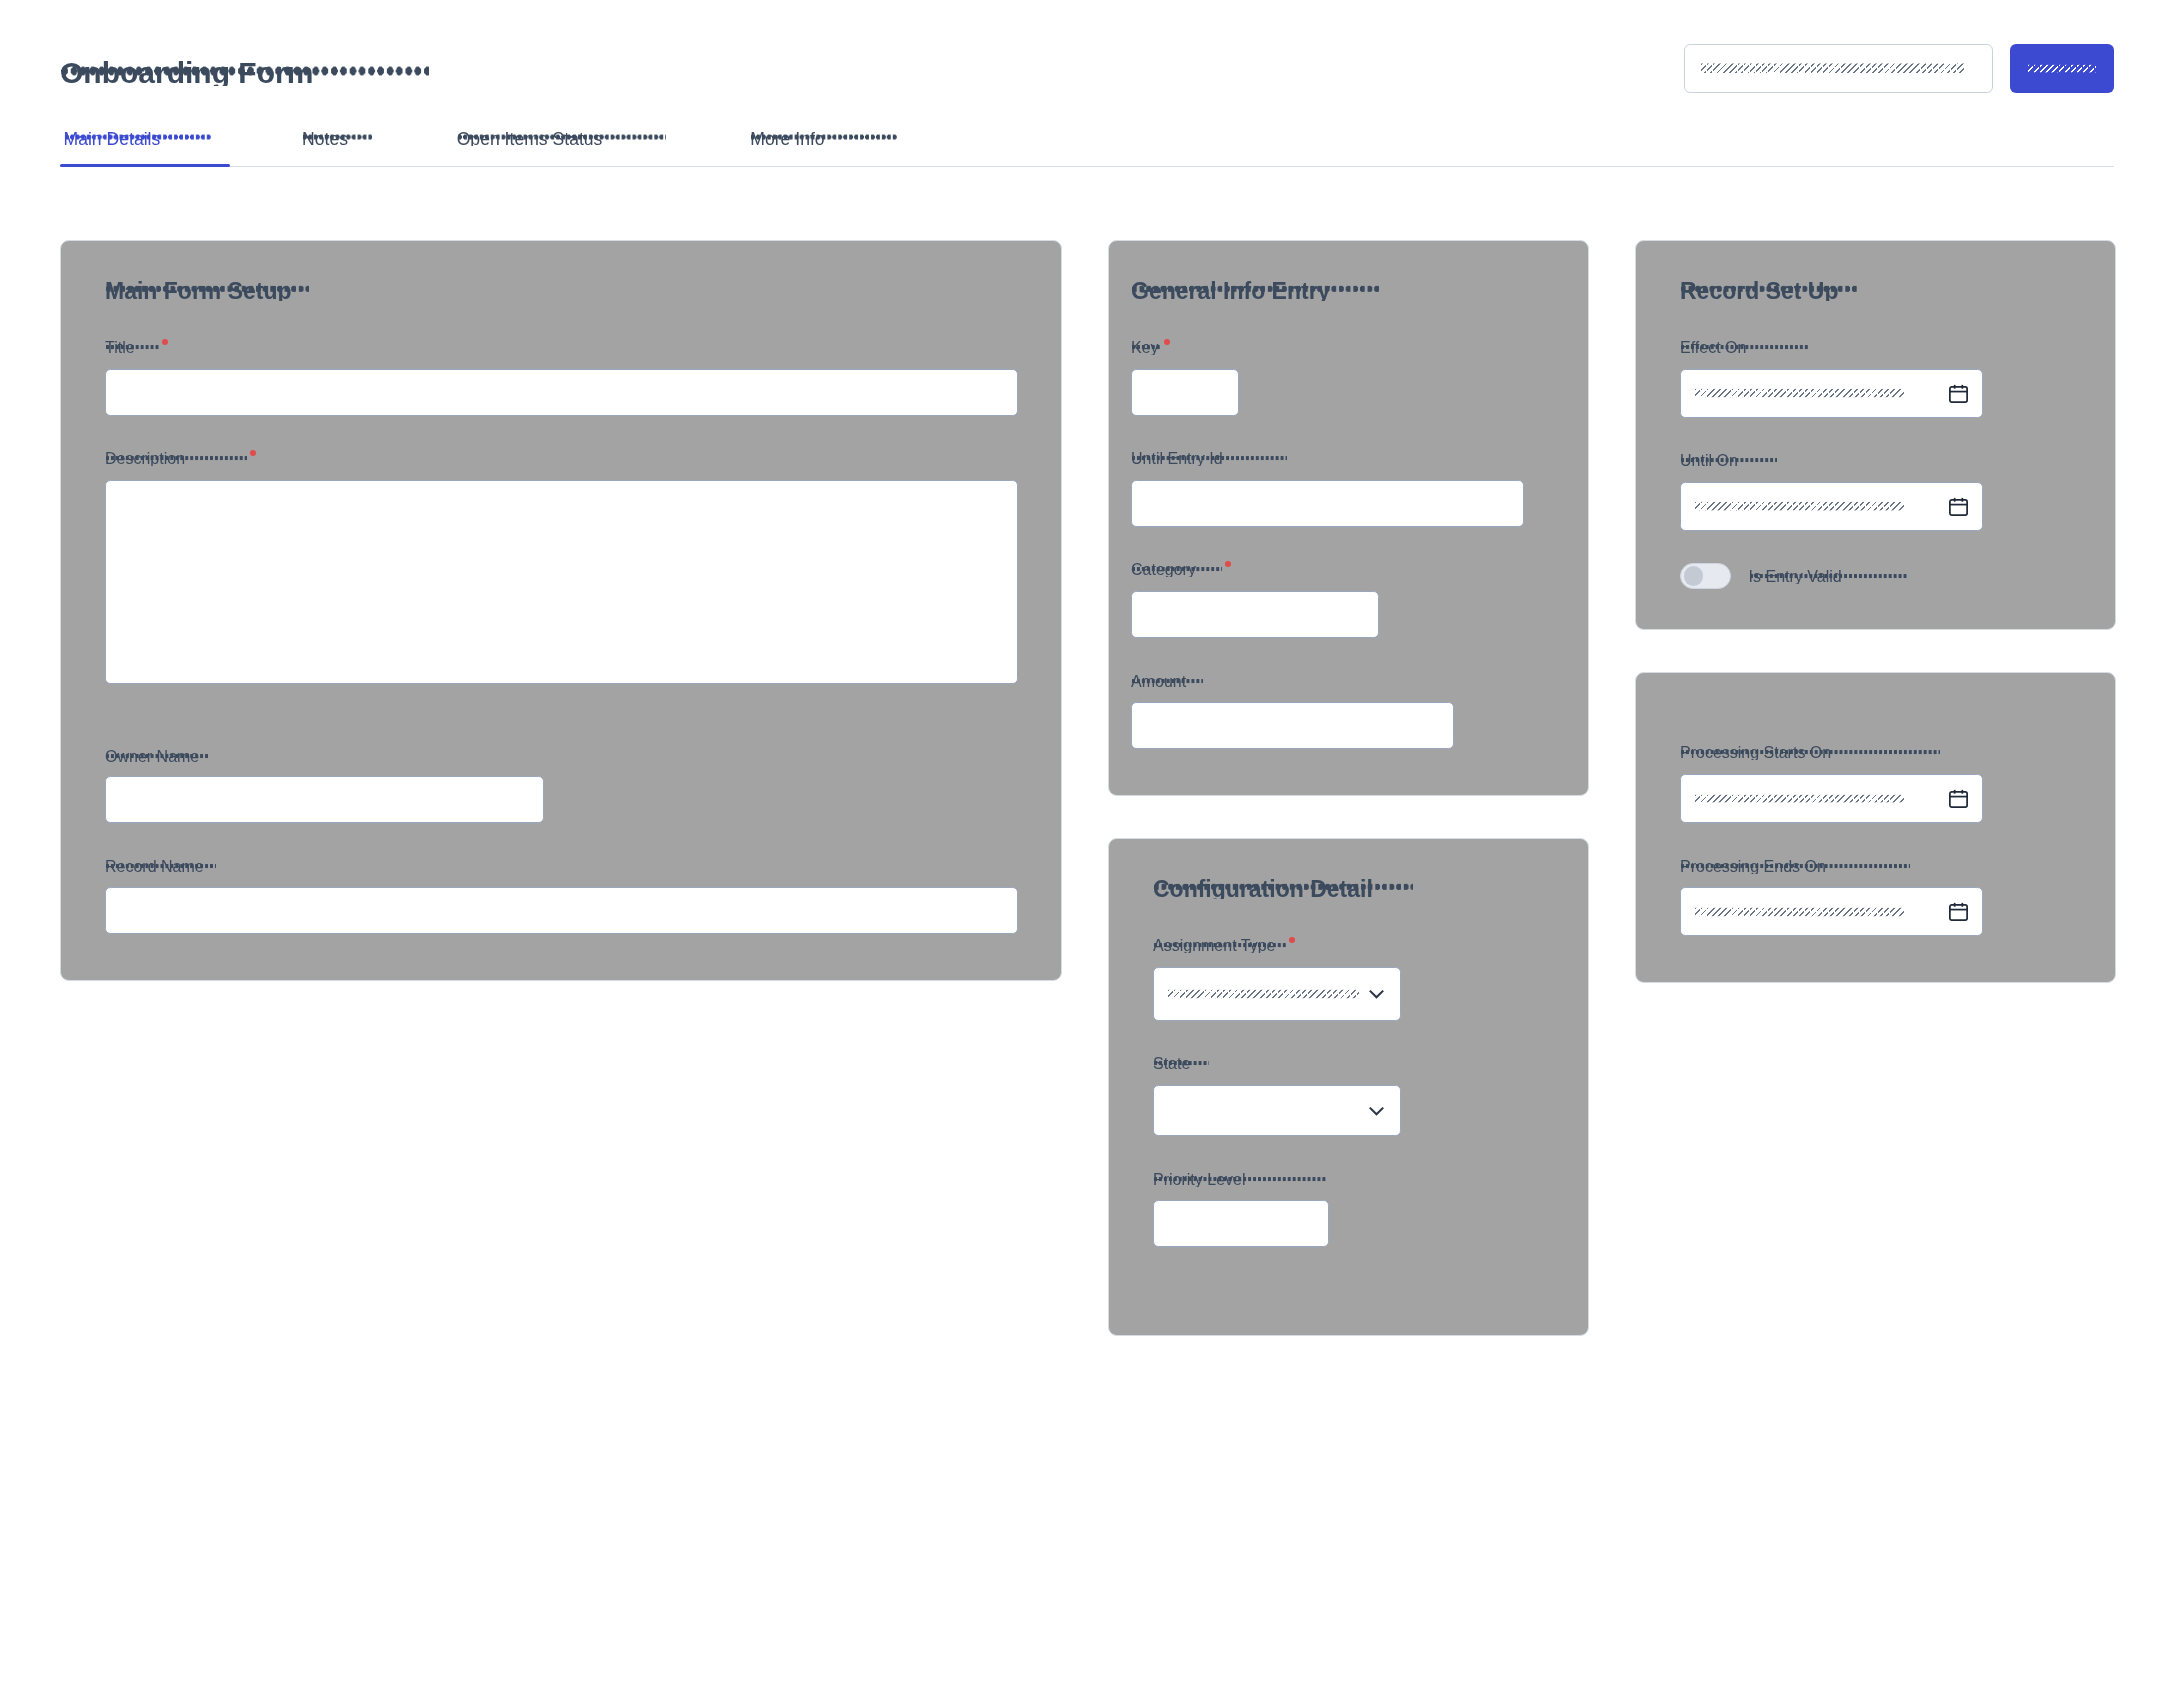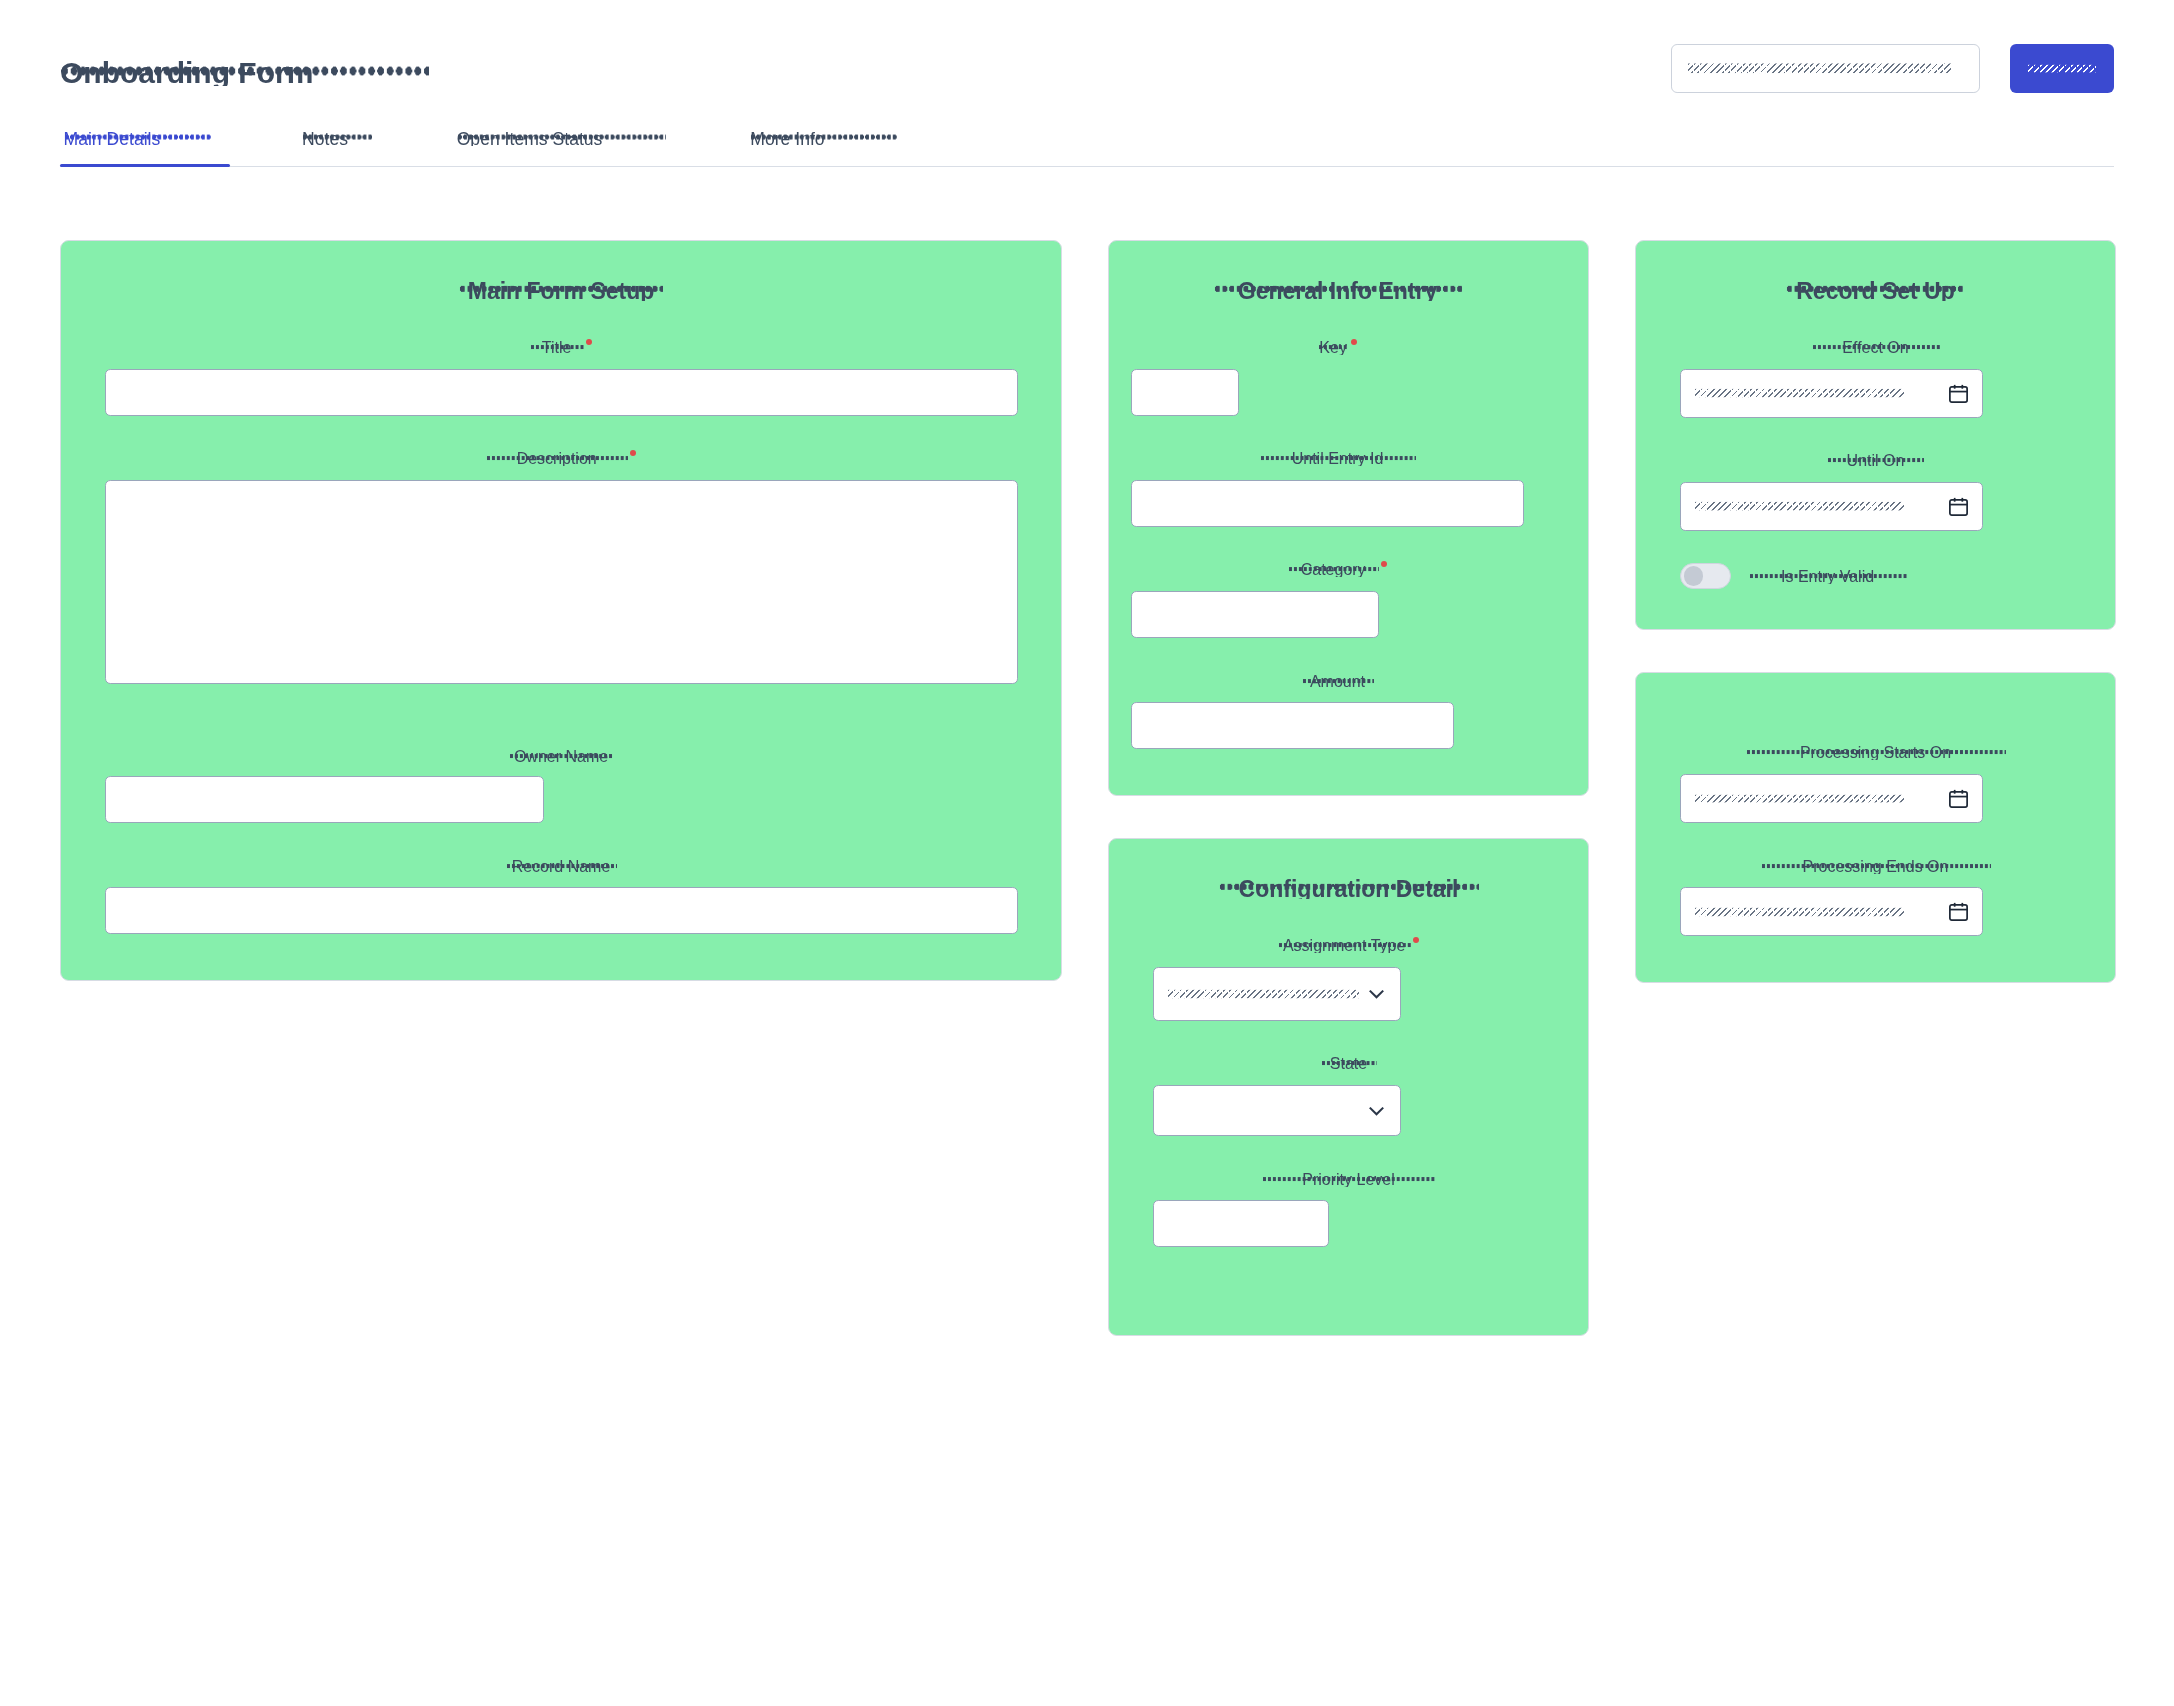--- a/index.html
+++ b/index.html
@@ -76,21 +76,21 @@
     margin-bottom: 33px;
   }
   .app-title {
     font-size: 30px;
     font-weight: 700;
     color: #2b3648;
   }
   .topbar-right {
     display: flex;
     align-items: center;
-    gap: 30px;
+    gap: 17px;
   }
   .search-box {
     width: 309px;
     height: 49px;
     border: 0.9px solid #ccd2dc;
     border-radius: 6.1px;
     background: #fff;
     display: flex;
     align-items: center;
     padding: 0 16px;
@@ -138,24 +138,23 @@
     align-items: flex-start;
     gap: 46px;
   }
   .col-left { width: 1002px; flex: none; }
   .col-mid { width: 481px; flex: none; }
   .col-right { width: 481px; flex: none; }
 
   .card {
     border: 0.9px solid #d7dce4;
     border-radius: 8.8px;
-    background: #86efac;
+    background: #a3a3a3;
     padding: 33px 44px 39px 44px;
     margin-bottom: 42px;
-    text-align: center;
   }
   .card h2 {
     margin: 0 0 35px 0;
     font-size: 23px;
     font-weight: 700;
     color: #2b3648;
   }
 
   .field { margin-bottom: 32px; }
   .field:last-child { margin-bottom: 0; }

